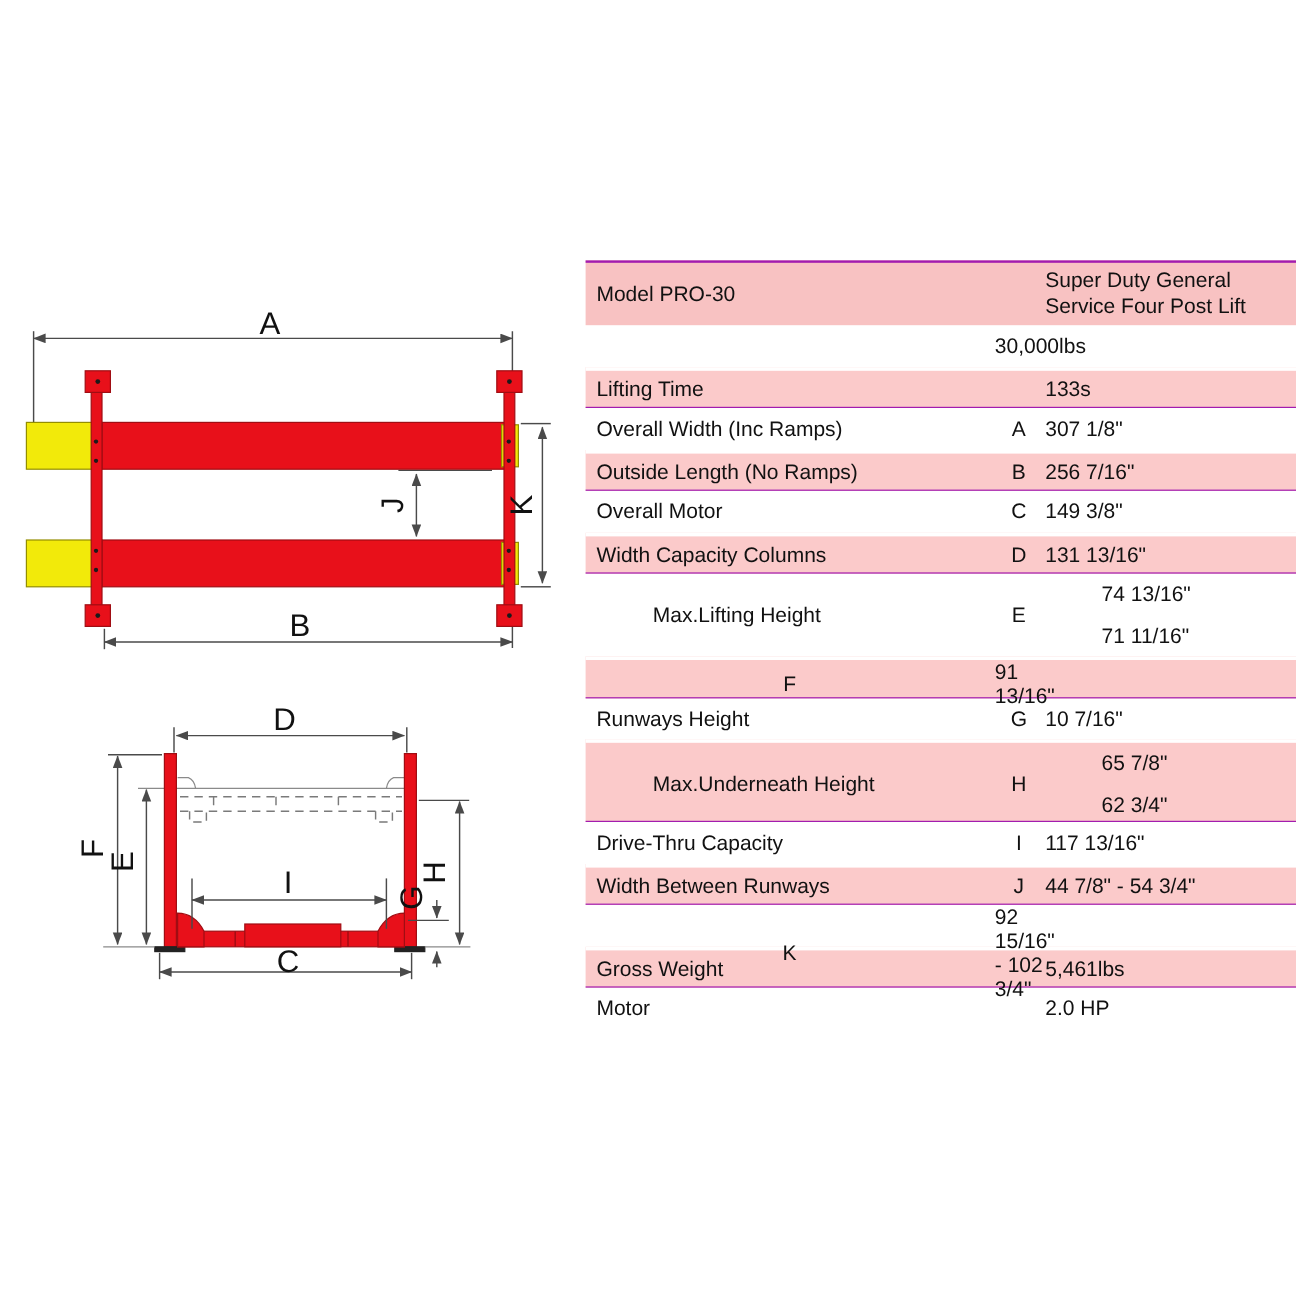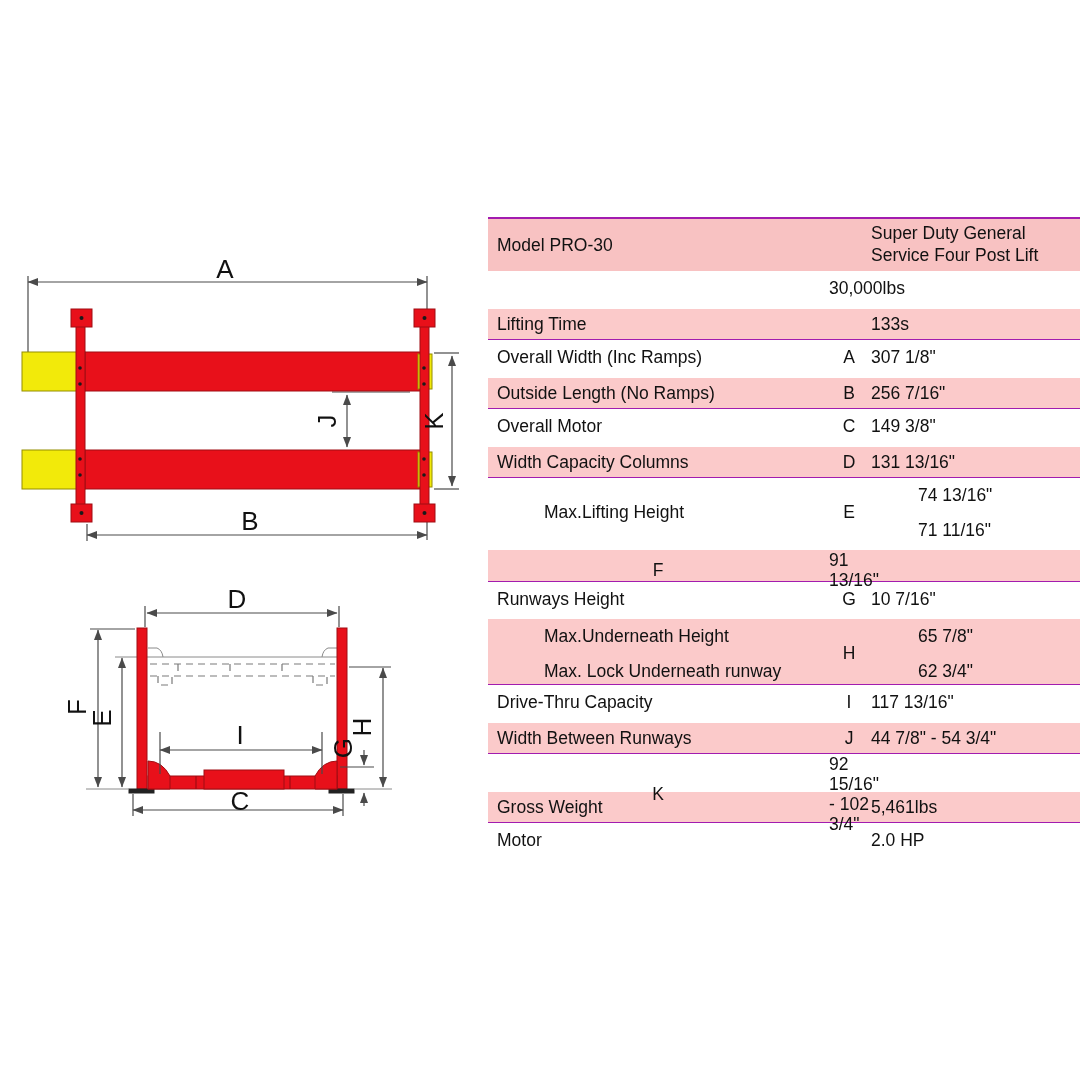--- a/index.html
+++ b/index.html
@@ -210,21 +210,20 @@
 
     <div class="trow">
       <div class="c label">Runways Height</div>
       <div class="c letter">G</div>
       <div class="c value">10 7/16"</div>
     </div>
 
     <div class="trow pink double">
       <div class="c label">
         <div class="ln">Max.Underneath Height</div>
-        <div class="ln">Max. Lock Underneath runway</div>
       </div>
       <div class="c letter">H</div>
       <div class="c value">
         <div class="ln">65 7/8"</div>
         <div class="ln">62 3/4"</div>
       </div>
     </div>
 
     <div class="trow">
       <div class="c label">Drive-Thru  Capacity</div>

